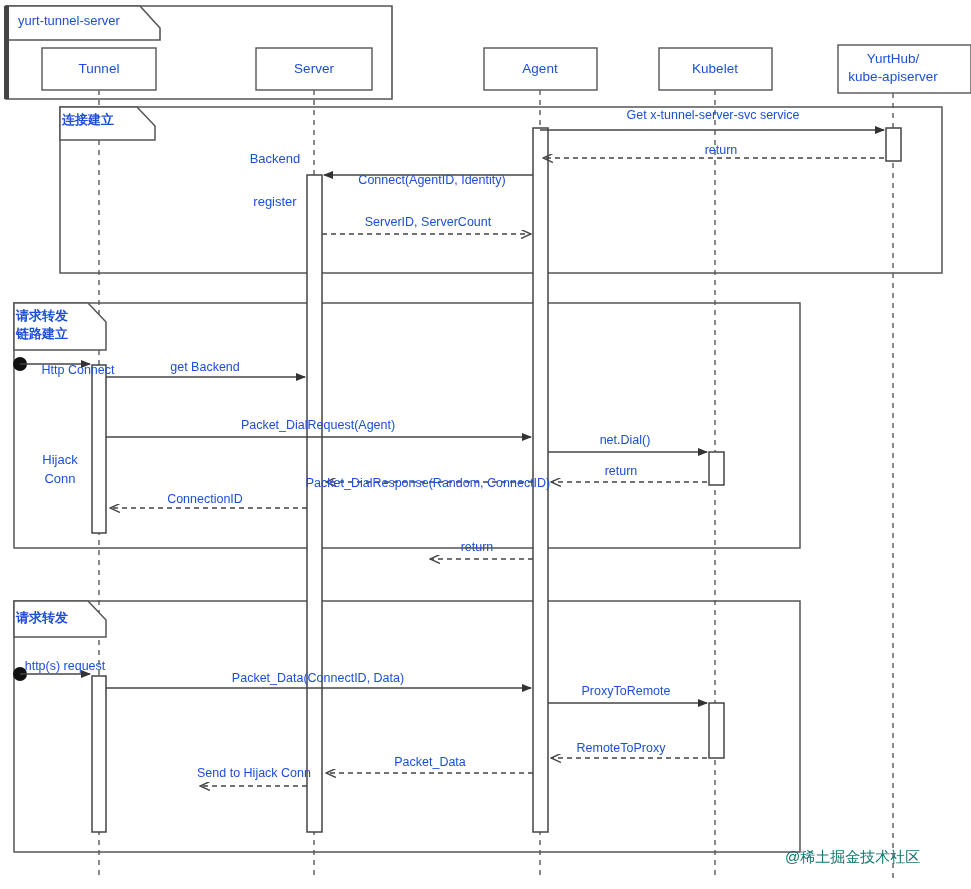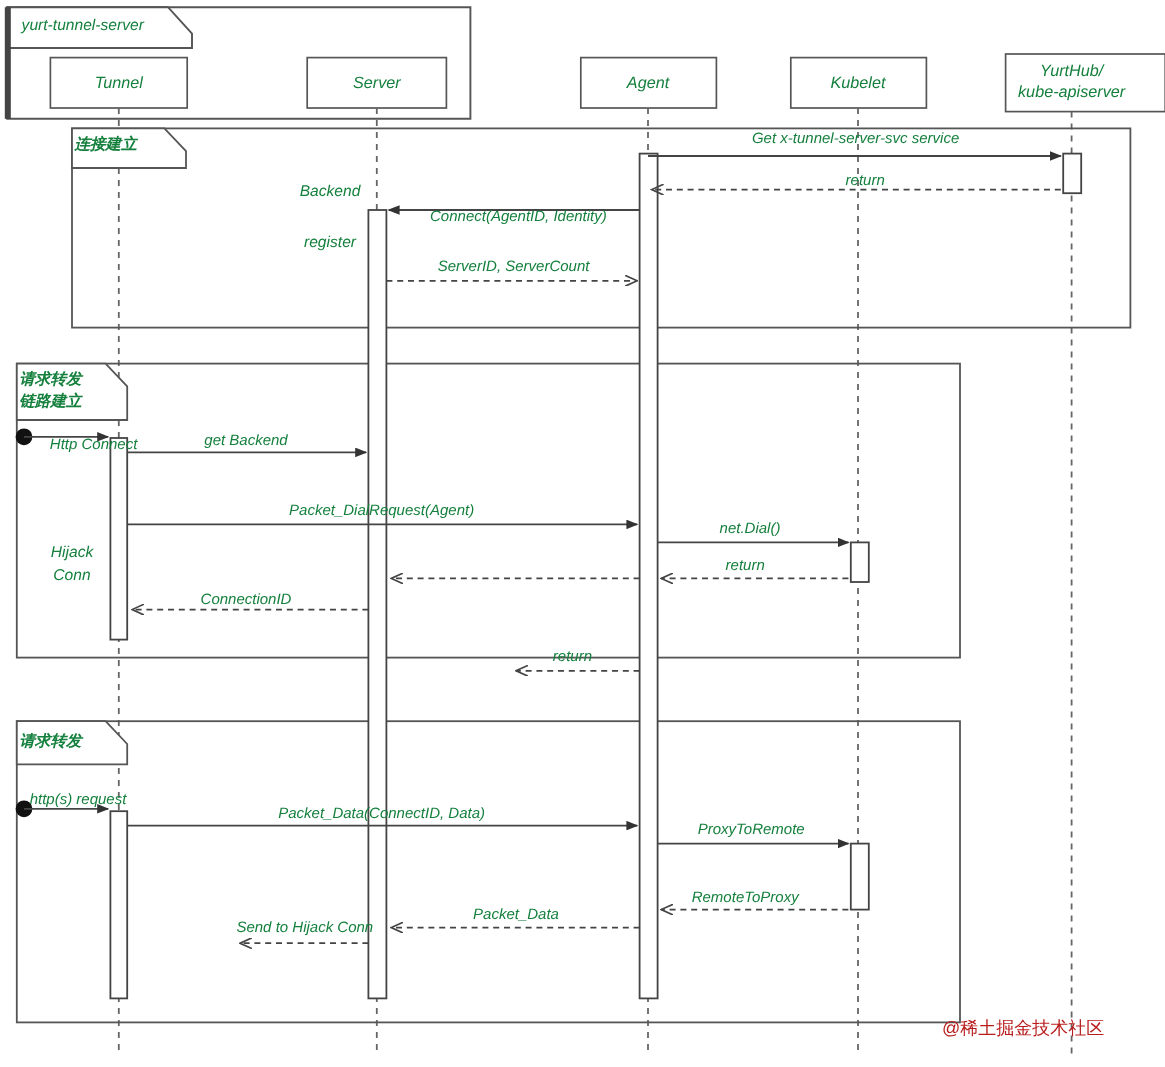--- a/index.html
+++ b/index.html
@@ -13,34 +13,33 @@
     width: 971px;
     height: 889px;
     background: #ffffff;
     overflow: hidden;
   }
   svg#diagram { position: absolute; left: 0; top: 0; }
 
   .lbl {
     position: absolute;
     font-size: 13px;
-    color: #15803d;
+    color: #1d4ed8;
     white-space: nowrap;
     line-height: 1.15;
-    font-style: italic;
   }
   .lbl.ctr { transform: translateX(-50%); text-align: center; }
   .actor-name { font-size: 13.5px; }
   .frag-tag { font-size: 13px; font-weight: bold; }
   .msg { font-size: 12.5px; }
   .note { font-size: 13px; text-align: center; }
   .watermark {
     position: absolute;
     font-size: 15px;
-    color: #b91c1c;
+    color: #0f766e;
     white-space: nowrap;
   }
 </style>
 </head>
 <body>
 
 <div id="canvas">
 
   <svg id="diagram" width="971" height="889">
     <defs>
@@ -146,20 +145,21 @@
 
   <div class="lbl ctr msg" style="left:713px; top:108px;">Get x-tunnel-server-svc service</div>
   <div class="lbl ctr msg" style="left:721px; top:143px;">return</div>
   <div class="lbl ctr msg" style="left:432px; top:158px;margin-top:15px;">Connect(AgentID, Identity)</div>
   <div class="lbl ctr msg" style="left:428px; top:215px;">ServerID, ServerCount</div>
   <div class="lbl ctr msg" style="left:60px;  top:363px;margin-left:18px;">Http Connect</div>
   <div class="lbl ctr msg" style="left:205px; top:360px;">get Backend</div>
   <div class="lbl ctr msg" style="left:318px; top:418px;">Packet_DialRequest(Agent)</div>
   <div class="lbl ctr msg" style="left:625px; top:433px;text-align:right;">net.Dial()</div>
   <div class="lbl ctr msg" style="left:621px; top:464px;">return</div>
+  <div class="lbl ctr msg" style="left:428px; top:476px;">Packet_DialResponse(Random, ConnectID)</div>
   <div class="lbl ctr msg" style="left:205px; top:492px;">ConnectionID</div>
   <div class="lbl ctr msg" style="left:477px; top:540px;">return</div>
   <div class="lbl ctr msg" style="left:65px;  top:659px;text-align:right;">http(s) request</div>
   <div class="lbl ctr msg" style="left:318px; top:671px;">Packet_Data(ConnectID, Data)</div>
   <div class="lbl ctr msg" style="left:626px; top:684px;">ProxyToRemote</div>
   <div class="lbl ctr msg" style="left:621px; top:741px;">RemoteToProxy</div>
   <div class="lbl ctr msg" style="left:430px; top:755px;">Packet_Data</div>
   <div class="lbl ctr msg" style="left:254px; top:766px;">Send to Hijack Conn</div>
 
   <div class="watermark" style="left:785px; top:848px;">@稀土掘金技术社区</div>

